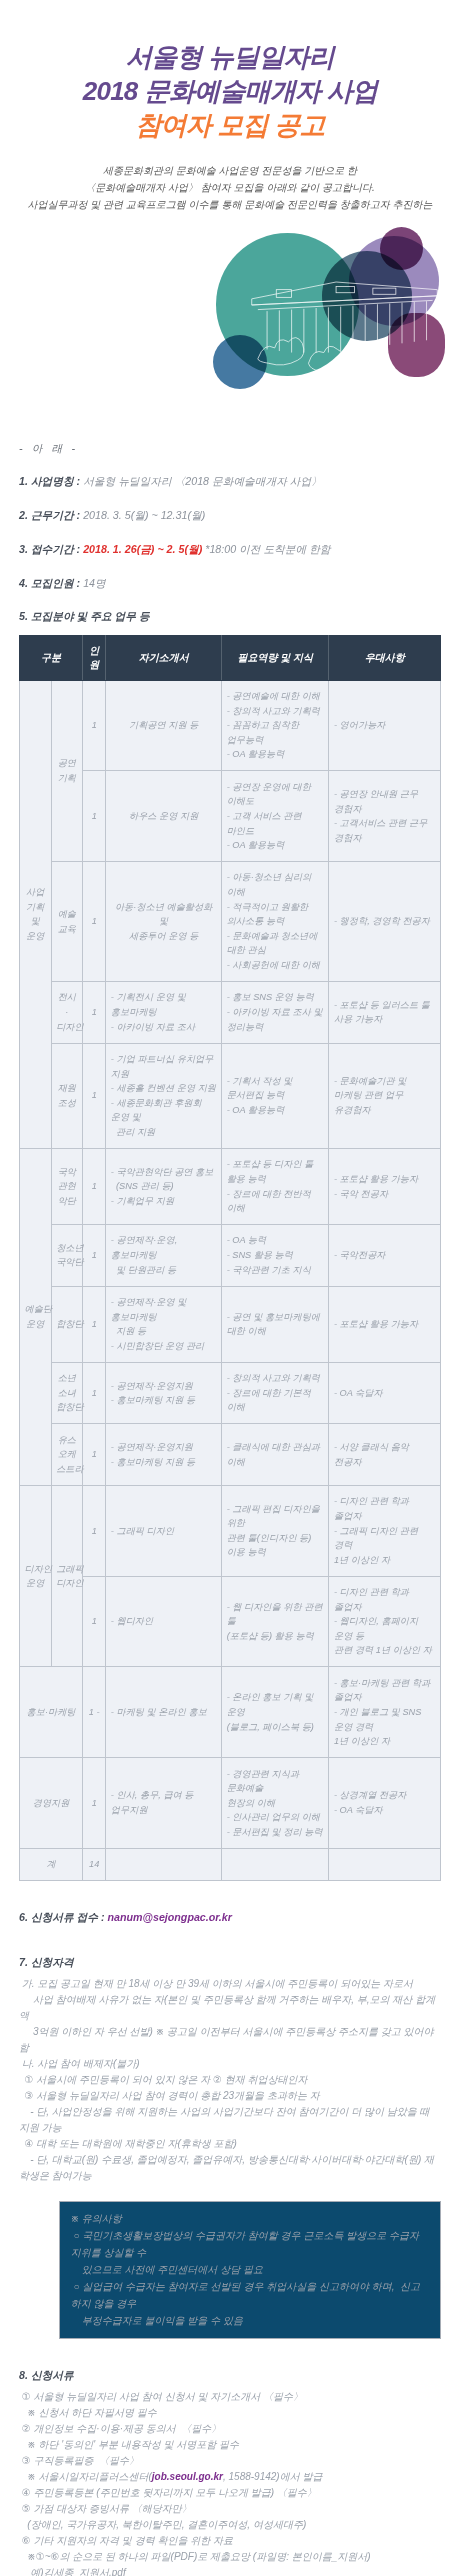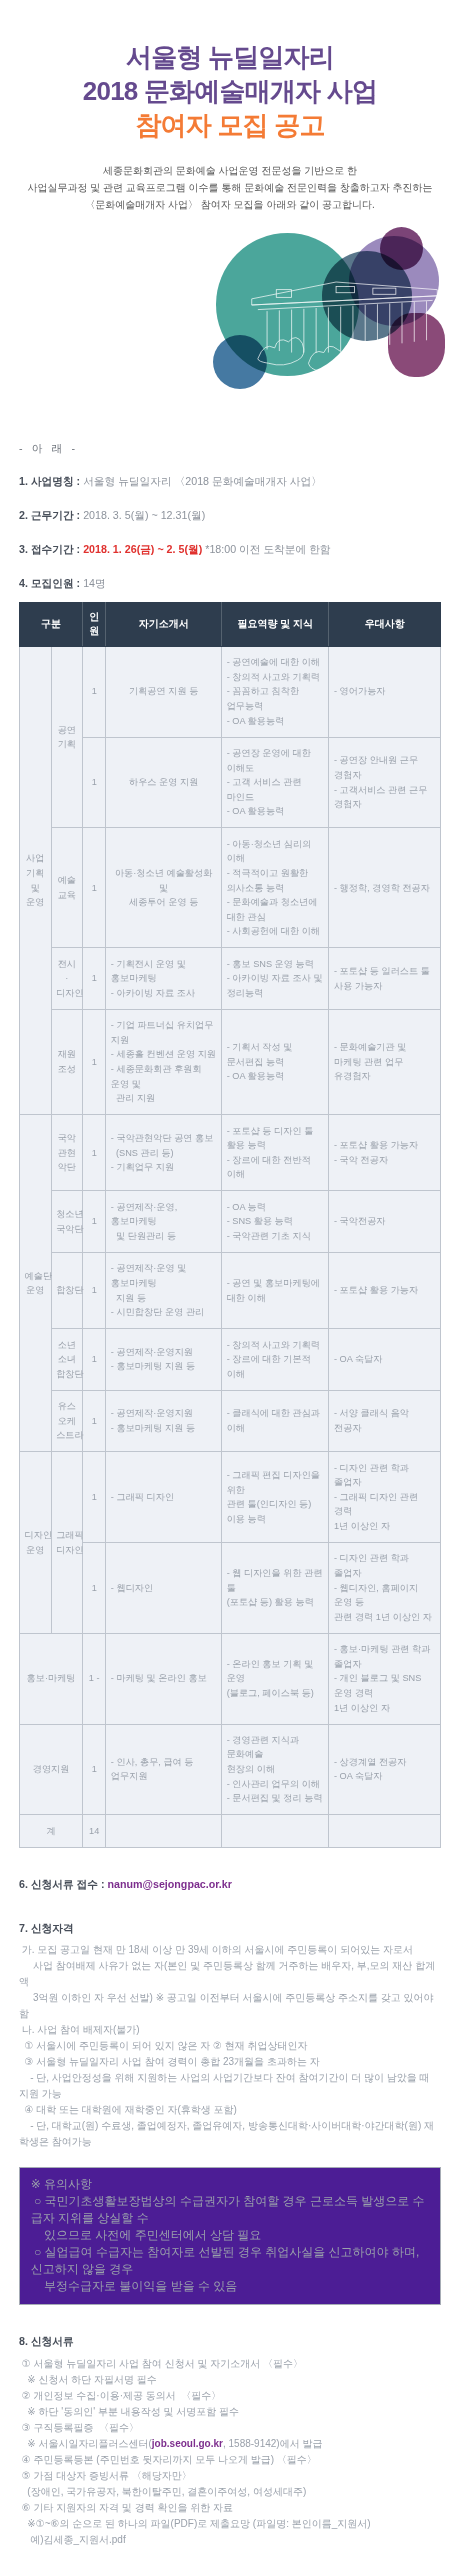--- a/index.html
+++ b/index.html
@@ -1,17 +1,17 @@
 <!DOCTYPE html>
 <html style="font-size:12.3px"><head>
 <meta charset="utf-8">
 <style>
   html,body{margin:0;padding:0;background:#ffffff;}
   body{width:460px;font-family:"Liberation Sans","DejaVu Sans",sans-serif;}
-  .page{width:460px;height:2576px;overflow:hidden;box-sizing:border-box;padding-top:40px;background:#ffffff;}
+  .page{width:460px;height:2576px;overflow:hidden;box-sizing:border-box;padding-top:40px;background:#ffffff;font-style:italic;}
   .inner{padding:0 19px;}
   
   .title{ text-align:center;font-weight:bold;font-size:26px;line-height:34px;letter-spacing:-0.8px;}
   .title .t-purple{color:#654a8e;display:block;}
   .title .t-orange{color:#f47b35;display:block;text-align:center;}
   .intro{margin-top:20px;text-align:center;font-size:10px;line-height:17px;color:#555555;}
   
   .graphic{position:relative;height:188px;margin-top:6.1px;}
   .circle{position:absolute;border-radius:50%;mix-blend-mode:multiply;}
   .c-teal{left:216px;top:14px;width:143px;height:143px;background:#4ba69b;}
@@ -34,38 +34,38 @@
   th{background:#2e3d4e;color:#ffffff;font-size:10px;font-weight:bold;padding:7.7px 1.5px;border:0.8px solid #2e3d4e;border-right:0.8px solid #55626f;}
   th:last-child{border-right:0.8px solid #2e3d4e;}
   td{background:#eef1f6;border:0.8px solid #bfc5ce;color:#9aa1ab;font-size:9.2px;line-height:14.6px;padding:8.4px 4.6px;text-align:center;vertical-align:middle;white-space:pre-wrap;word-break:keep-all;}
   td.al{text-align:left;}
   
   .sec{margin-top:29px;}
   .sec-title{font-size:10.7px;font-weight:bold;color:#474e59;line-height:15.3px;}
   .sec-title .link{color:#7d2f8e;}
   .sec-lines{margin-top:6.1px;font-size:10px;line-height:16px;color:#9aa1ab;white-space:pre-wrap;}
   .sec-lines .link{color:#7d2f8e;font-weight:bold;}
-  .notice-box{margin-top:17px;border:0.8px solid #a6acb5;padding:7.7px 10.7px 9.2px 10.7px;font-size:12px;line-height:17px;color:#9aa1ab;white-space:pre-wrap;background:#4c1d95;}
+  .notice-box{margin-top:17px;border:0.8px solid #a6acb5;padding:7.7px 10.7px 9.2px 10.7px;font-size:10px;line-height:17px;color:#9aa1ab;white-space:pre-wrap;background:#0c4a6e;margin-left:40px;}
 </style>
 </head>
 <body>
 
 <div class="page">
   <div class="inner">
 
     <div class="title">
       <span class="t-purple">서울형 뉴딜일자리</span>
       <span class="t-purple">2018 문화예술매개자 사업</span>
       <span class="t-orange">참여자 모집 공고</span>
     </div>
 
     <div class="intro">
         <div>세종문화회관의 문화예술 사업운영 전문성을 기반으로 한</div>
+        <div>〈문화예술매개자 사업〉 참여자 모집을 아래와 같이 공고합니다.</div>
         <div>사업실무과정 및 관련 교육프로그램 이수를 통해 문화예술 전문인력을 창출하고자 추진하는</div>
-        <div>〈문화예술매개자 사업〉 참여자 모집을 아래와 같이 공고합니다.</div>
       </div>
   </div>
 
   <div class="graphic">
     <div class="circle c-teal"></div>
     <div class="circle c-lav"></div>
     <div class="circle c-navy"></div>
     <div class="circle c-plum-s"></div>
     <div class="circle c-blue"></div>
     <div class="c-plum-b"></div>
@@ -101,20 +101,21 @@
   </div>
 
   <div class="inner">
     <div class="below">- 아  래 -</div>
 
     <div class="summary">
         <div class="s-item"><b>1. 사업명칭 : </b><span class="val">서울형 뉴딜일자리 〈2018 문화예술매개자 사업〉</span></div>
         <div class="s-item"><b>2. 근무기간 : </b><span class="val">2018. 3. 5(월) ~ 12.31(월)</span></div>
         <div class="s-item"><b>3. 접수기간 : </b><span class="red">2018. 1. 26(금) ~ 2. 5(월) </span><span class="val">*18:00 이전 도착분에 한함</span></div>
         <div class="s-item"><b>4. 모집인원 : </b><span class="val">14명</span></div>
+        <div class="s-item"><b>5. 모집분야 및 주요 업무 등</b></div>
       </div>
 
     <table class="dtable">
         <colgroup>
           <col style="width: 7.5%;">
           <col style="width: 7.5%;">
           <col style="width: 5.5%;">
           <col style="width: 27.5%;">
           <col style="width: 25.5%;">
           <col style="width: 26.5%;">

